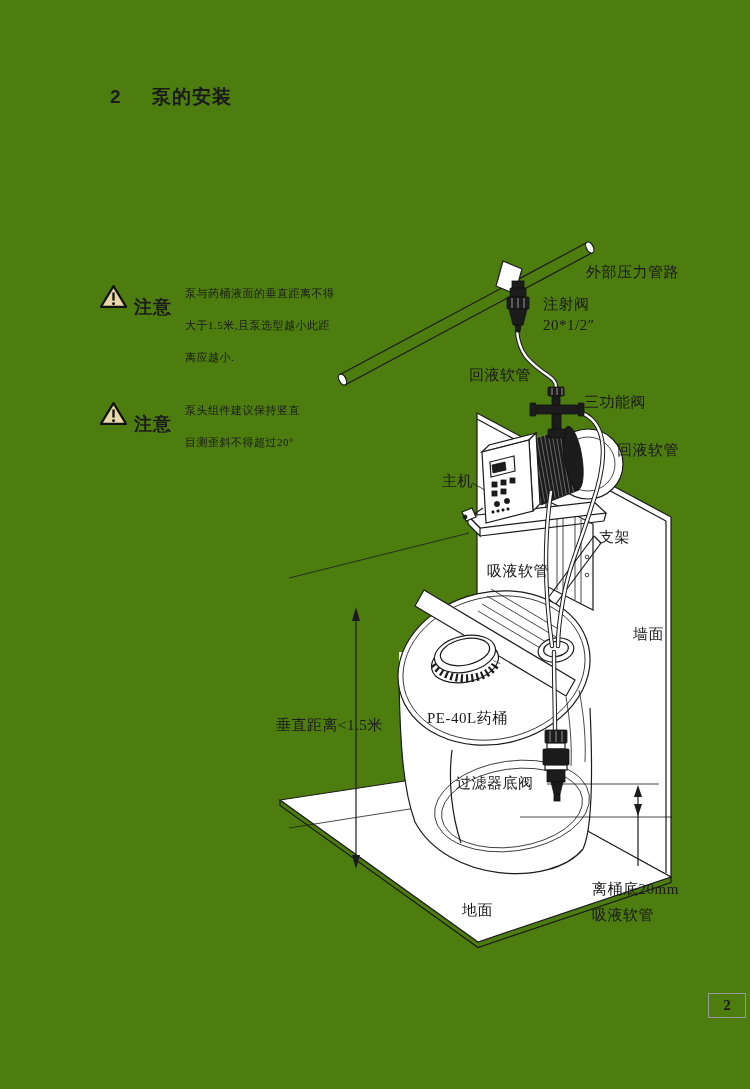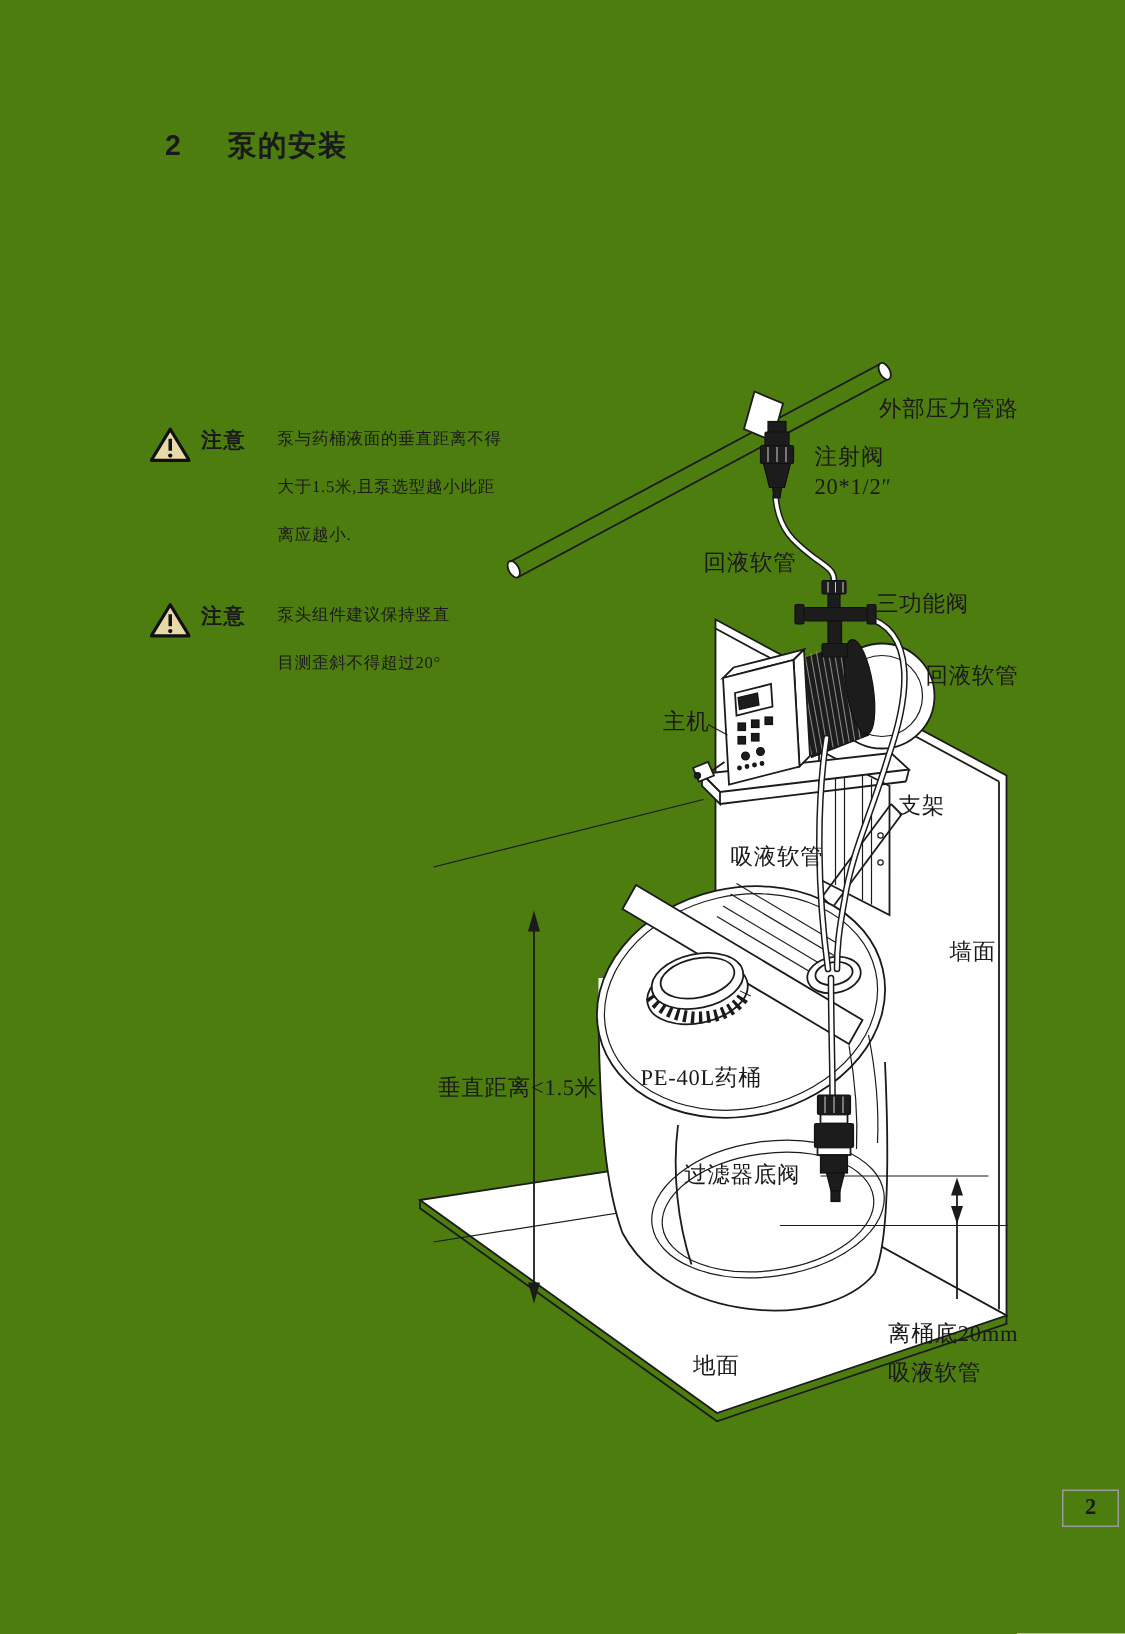--- a/index.html
+++ b/index.html
@@ -7,22 +7,22 @@
         font-family:"Liberation Serif",serif;color:#1a1a1a;overflow:hidden;}
   .h1{position:absolute;left:110px;top:84px;font-family:"Liberation Sans",sans-serif;
       font-weight:bold;font-size:19px;letter-spacing:1px;}
   .h1 .num{display:inline-block;width:42px;}
   .h2{position:absolute;left:110px;top:150px;font-family:"Liberation Sans",sans-serif;
       font-weight:bold;font-size:15.5px;letter-spacing:0.5px;}
   .h2 .num{margin-right:4px;}
   .h2 .ttl{border-left:1px solid #333;padding-left:3px;}
   .note{position:absolute;width:320px;}
   .note .icon{position:absolute;left:0;top:1px;width:27px;height:25px;}
-  .note .wlabel{position:absolute;left:34px;top:2px;font-family:Liberation Sans, sans-serif;
-      font-weight:bold;font-size:14px;letter-spacing:1px;}
+  .note .wlabel{position:absolute;left:34px;top:12px;font-family:Liberation Sans, sans-serif;
+      font-weight:bold;font-size:18px;letter-spacing:1px;}
   .note .wtext{position:absolute;left:85px;top:-6px;margin:0;width:215px;font-size:11px;
       line-height:32px;white-space:pre-line;letter-spacing:0.5px;}
   .art{position:absolute;left:0;top:0;}
   .dlabel{position:absolute;font-size:15px;letter-spacing:0.5px;white-space:nowrap;color:#1a1a1a;}
   .pageno{position:absolute;left:708px;top:993px;width:36px;height:23px;border:1.5px solid #9a9a9a;
       display:flex;align-items:center;justify-content:center;font-weight:bold;font-size:15px;}
   
   .ln{stroke:#1b1b1b;stroke-width:1.2;fill:none;}
   .thin{stroke:#1b1b1b;stroke-width:0.8;fill:none;}
   .fw{fill:#ffffff;stroke:#1b1b1b;stroke-width:1.2;}
@@ -254,21 +254,21 @@
   <span class="dlabel" style="left:586px;top:263px;">外部压力管路</span>
   <span class="dlabel" style="left:543px;top:295px;">注射阀</span>
   <span class="dlabel" style="left:543px;top:317px;">20*1/2″</span>
   <span class="dlabel" style="left:469px;top:366px;">回液软管</span>
   <span class="dlabel" style="left:584px;top:393px;">三功能阀</span>
   <span class="dlabel" style="left:604px;top:441px;margin-left:13px;">回液软管</span>
   <span class="dlabel" style="left:442px;top:472px;">主机</span>
   <span class="dlabel" style="left:599px;top:528px;">支架</span>
   <span class="dlabel" style="left:487px;top:562px;">吸液软管</span>
   <span class="dlabel" style="left:633px;top:625px;">墙面</span>
-  <span class="dlabel" style="left:276px;top:716px;margin-left:16px;">垂直距离&lt;1.5米</span>
+  <span class="dlabel" style="left:276px;top:716px;">垂直距离&lt;1.5米</span>
   <span class="dlabel" style="left:427px;top:709px;">PE-40L药桶</span>
   <span class="dlabel" style="left:456px;top:774px;">过滤器底阀</span>
   <span class="dlabel" style="left:592px;top:880px;">离桶底20mm</span>
   <span class="dlabel" style="left:592px;top:906px;">吸液软管</span>
   <span class="dlabel" style="left:462px;top:901px;">地面</span>
 
   <div class="pageno">
     <span>2</span>
   </div>
 

